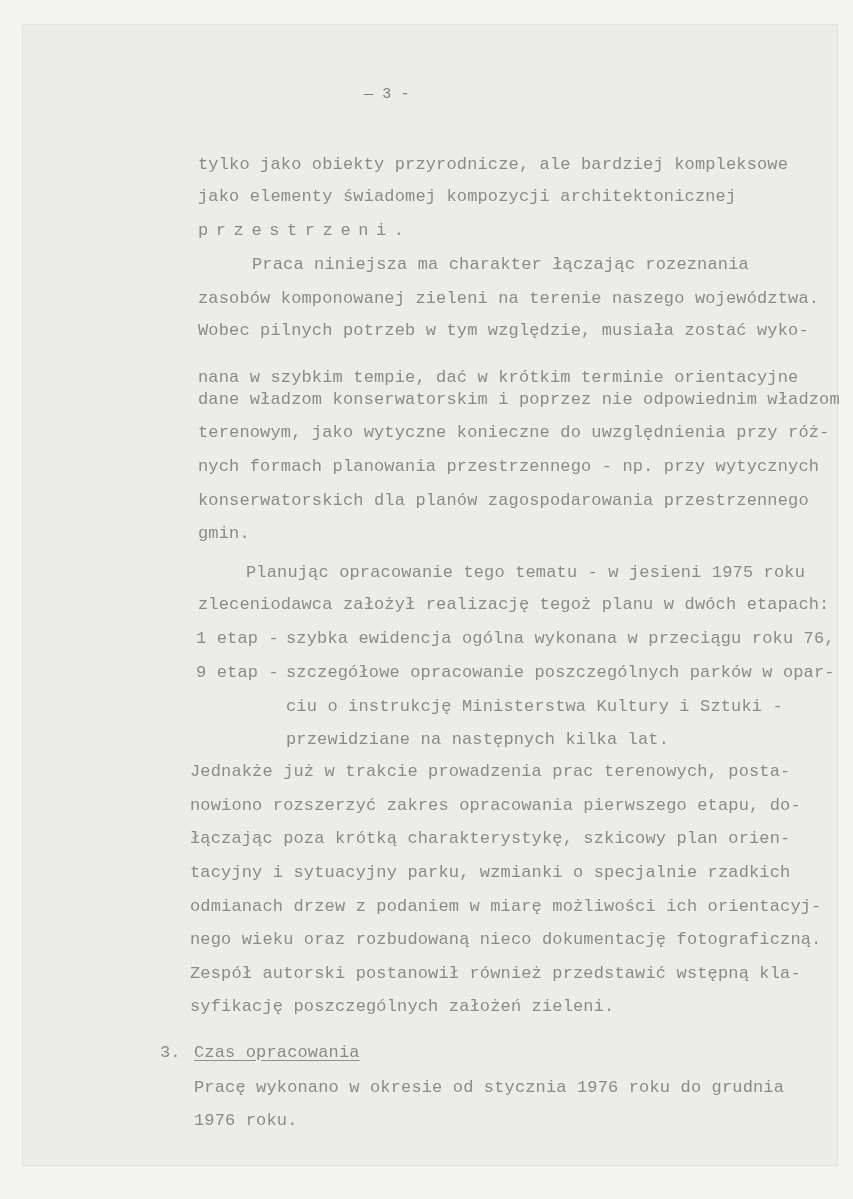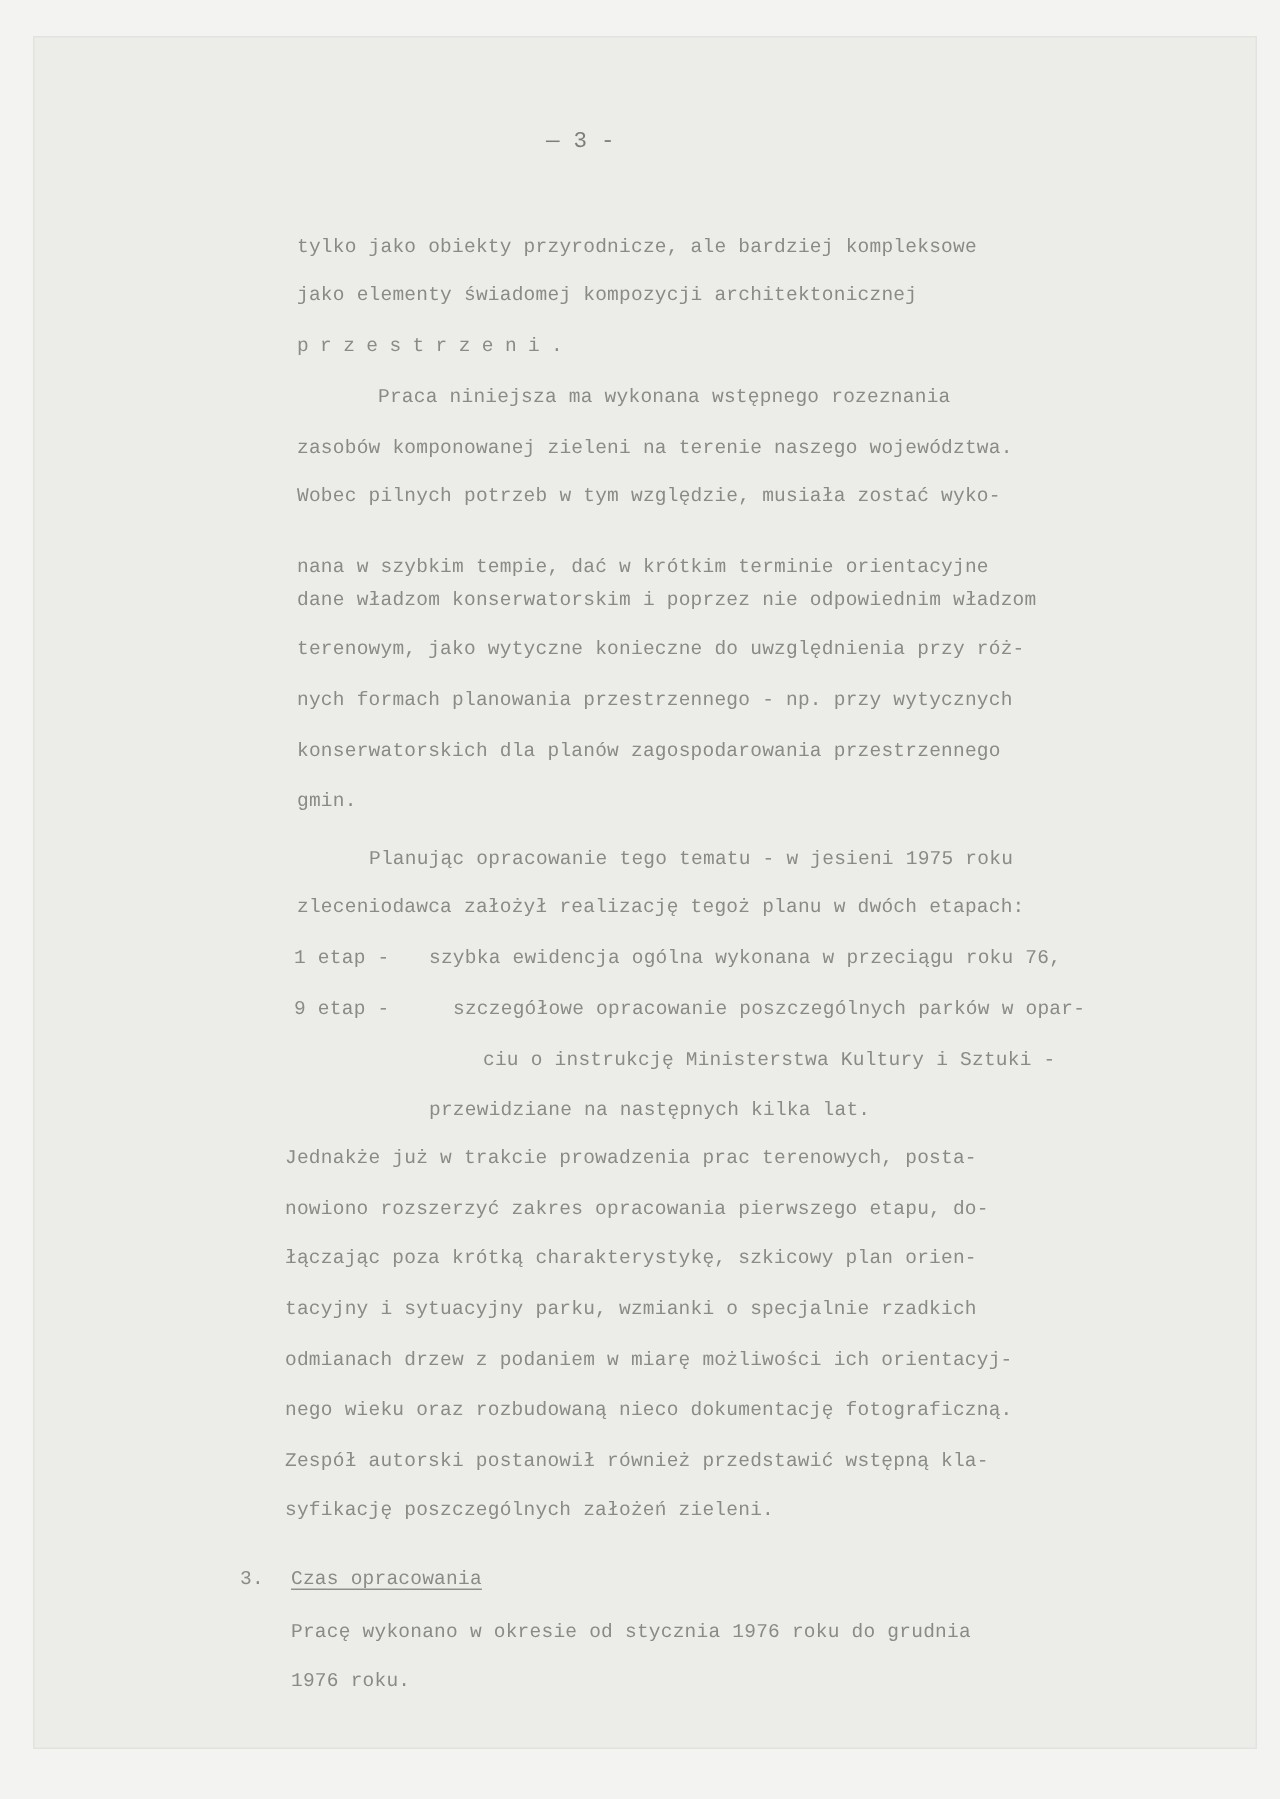--- a/index.html
+++ b/index.html
@@ -12,21 +12,21 @@
     }
     .sheet {
       position: absolute;
       left: 22px; top: 24px;
       width: 816px; height: 1142px;
       background: #ecece9;
       box-shadow: inset 0 0 0 1px #e2e2de;
     }
     .line {
       position: absolute;
-      font-size: 13px;
+      font-size: 17px;
       color: #8a8a86;
       white-space: pre;
       letter-spacing: 0.15px;
       line-height: 18px;
     }
     .pagenum { font-size: 15px; color: #7d7d79; }
     .spaced { letter-spacing: 7.6px; }
     .heading-num { color: #8a8a86; }
     .heading-text {
       text-decoration: underline;
@@ -39,39 +39,39 @@
 <body>
 
 <div class="sheet"></div>
 
 <div class="line pagenum" style="left:364px; top:86px;">— 3 -</div>
 
 <div class="line" style="left:198px; top:156px;">tylko jako obiekty przyrodnicze, ale bardziej kompleksowe</div>
 <div class="line" style="left:198px; top:188px;">jako elementy świadomej kompozycji architektonicznej</div>
 <div class="line spaced" style="left:198px; top:222px;">przestrzeni.</div>
 
-<div class="line" style="left:252px; top:256px;">Praca niniejsza ma wykonana wstępnego rozeznania</div>
+<div class="line" style="left:252px; top:256px;">Praca niniejsza ma charakter łączając rozeznania</div>
 <div class="line" style="left:198px; top:290px;">zasobów komponowanej zieleni na terenie naszego województwa.</div>
 <div class="line" style="left:198px; top:322px;">Wobec pilnych potrzeb w tym względzie, musiała zostać wyko-</div>
 <div class="line" style="left:198px; top:357px;margin-top:12px;">nana w szybkim tempie, dać w krótkim terminie orientacyjne</div>
 <div class="line" style="left:198px; top:391px;">dane władzom konserwatorskim i poprzez nie odpowiednim władzom</div>
 <div class="line" style="left:198px; top:424px;">terenowym, jako wytyczne konieczne do uwzględnienia przy róż-</div>
 <div class="line" style="left:198px; top:458px;">nych formach planowania przestrzennego - np. przy wytycznych</div>
 <div class="line" style="left:198px; top:492px;">konserwatorskich dla planów zagospodarowania przestrzennego</div>
 <div class="line" style="left:198px; top:525px;">gmin.</div>
 
 <div class="line" style="left:246px; top:564px;">Planując opracowanie tego tematu - w jesieni 1975 roku</div>
 <div class="line" style="left:198px; top:596px;">zleceniodawca założył realizację tegoż planu w dwóch etapach:</div>
 
 <div class="line" style="left:196px; top:630px;">1 etap -</div>
 <div class="line" style="left:286px; top:630px;">szybka ewidencja ogólna wykonana w przeciągu roku 76,</div>
 
 <div class="line" style="left:196px; top:664px;">9 etap -</div>
-<div class="line" style="left:302px; top:664px;">szczegółowe opracowanie poszczególnych parków w opar-</div>
-<div class="line" style="left:286px; top:698px;margin-left:36px;">ciu o instrukcję Ministerstwa Kultury i Sztuki -</div>
+<div class="line" style="left:286px; top:664px;">szczegółowe opracowanie poszczególnych parków w opar-</div>
+<div class="line" style="left:286px; top:698px;">ciu o instrukcję Ministerstwa Kultury i Sztuki -</div>
 <div class="line" style="left:286px; top:731px;">przewidziane na następnych kilka lat.</div>
 
 <div class="line" style="left:190px; top:763px;">Jednakże już w trakcie prowadzenia prac terenowych, posta-</div>
 <div class="line" style="left:190px; top:797px;">nowiono rozszerzyć zakres opracowania pierwszego etapu, do-</div>
 <div class="line" style="left:190px; top:830px;">łączając poza krótką charakterystykę, szkicowy plan orien-</div>
 <div class="line" style="left:190px; top:864px;">tacyjny i sytuacyjny parku, wzmianki o specjalnie rzadkich</div>
 <div class="line" style="left:190px; top:898px;">odmianach drzew z podaniem w miarę możliwości ich orientacyj-</div>
 <div class="line" style="left:190px; top:931px;">nego wieku oraz rozbudowaną nieco dokumentację fotograficzną.</div>
 <div class="line" style="left:190px; top:965px;">Zespół autorski postanowił również przedstawić wstępną kla-</div>
 <div class="line" style="left:190px; top:998px;">syfikację poszczególnych założeń zieleni.</div>

